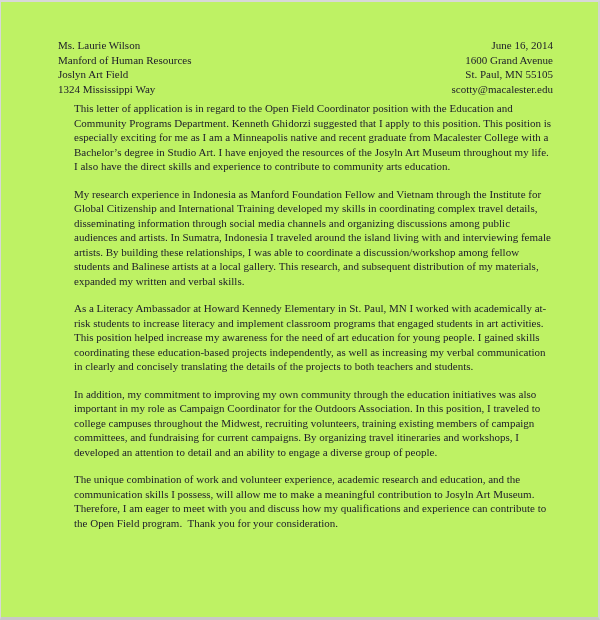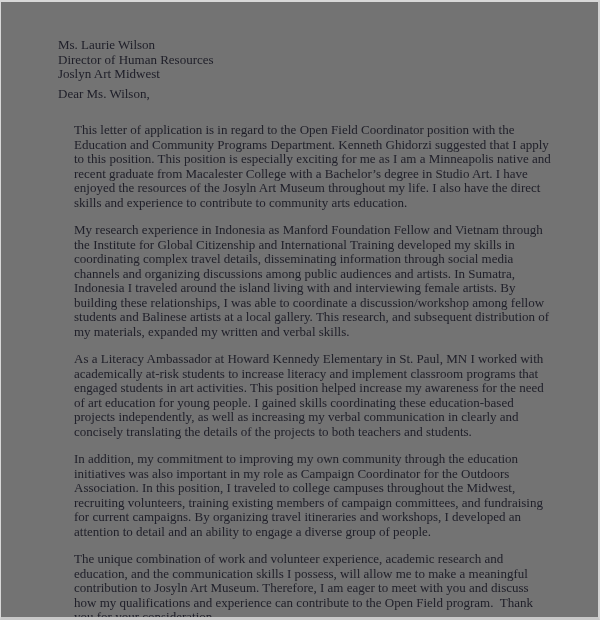--- a/index.html
+++ b/index.html
@@ -4,28 +4,28 @@
 <style>
   html, body {
     margin: 0;
     padding: 0;
     background: #ffffff;
   }
   .page {
     box-sizing: border-box;
     width: 600px;
     height: 620px;
-    background: #737373;
+    background: #bef264;
     border-top: 2px solid #d8d8d8;
     border-left: 1px solid #d8d8d8;
     border-right: 2px solid #d3d3d3;
     border-bottom: 3px solid #c8c8c8;
     padding: 36px 45px 0 57px;
     font-family: "Liberation Serif", serif;
-    font-size: 13px;
+    font-size: 11px;
     line-height: 14.5px;
     color: #20202a;
     overflow: hidden;
   }
   .header {
     display: flex;
     justify-content: space-between;
     align-items: flex-start;
     margin-bottom: 5px;
   }
@@ -39,26 +39,32 @@
   }
 </style>
 </head>
 <body>
 
 <div class="page">
 
   <div class="header">
     <div class="recipient-block">
       <div>Ms. Laurie Wilson</div>
-      <div>Director of Human Resources</div>
-      <div>Joslyn Art Midwest</div>
+      <div>Manford of Human Resources</div>
+      <div>Joslyn Art Field</div>
+      <div>1324 Mississippi Way</div>
+    </div>
+    <div class="sender-block">
+      <div>June 16, 2014</div>
+      <div>1600 Grand Avenue</div>
+      <div>St. Paul, MN 55105</div>
+      <div>scotty@macalester.edu</div>
     </div>
   </div>
 
-  <div class="salutation">Dear Ms. Wilson,</div>
 
   <div>
     <p class="para">This letter of application is in regard to the Open Field Coordinator position with the Education and Community Programs Department. Kenneth Ghidorzi suggested that I apply to this position. This position is especially exciting for me as I am a Minneapolis native and recent graduate from Macalester College with a Bachelor’s degree in Studio Art. I have enjoyed the resources of the Josyln Art Museum throughout my life. I also have the direct skills and experience to contribute to community arts education.</p>
     <p class="para">My research experience in Indonesia as Manford Foundation Fellow and Vietnam through the Institute for Global Citizenship and International Training developed my skills in coordinating complex travel details, disseminating information through social media channels and organizing discussions among public audiences and artists. In Sumatra, Indonesia I traveled around the island living with and interviewing female artists. By building these relationships, I was able to coordinate a discussion/workshop among fellow students and Balinese artists at a local gallery. This research, and subsequent distribution of my materials, expanded my written and verbal skills.</p>
     <p class="para">As a Literacy Ambassador at Howard Kennedy Elementary in St. Paul, MN I worked with academically at-risk students to increase literacy and implement classroom programs that engaged students in art activities. This position helped increase my awareness for the need of art education for young people. I gained skills coordinating these education-based projects independently, as well as increasing my verbal communication in clearly and concisely translating the details of the projects to both teachers and students.</p>
     <p class="para">In addition, my commitment to improving my own community through the education initiatives was also important in my role as Campaign Coordinator for the Outdoors Association. In this position, I traveled to college campuses throughout the Midwest, recruiting volunteers, training existing members of campaign committees, and fundraising for current campaigns. By organizing travel itineraries and workshops, I developed an attention to detail and an ability to engage a diverse group of people.</p>
     <p class="para">The unique combination of work and volunteer experience, academic research and education, and the communication skills I possess, will allow me to make a meaningful contribution to Josyln Art Museum. Therefore, I am eager to meet with you and discuss how my qualifications and experience can contribute to the Open Field program.  Thank you for your consideration.</p>
   </div>
 
 </div>

